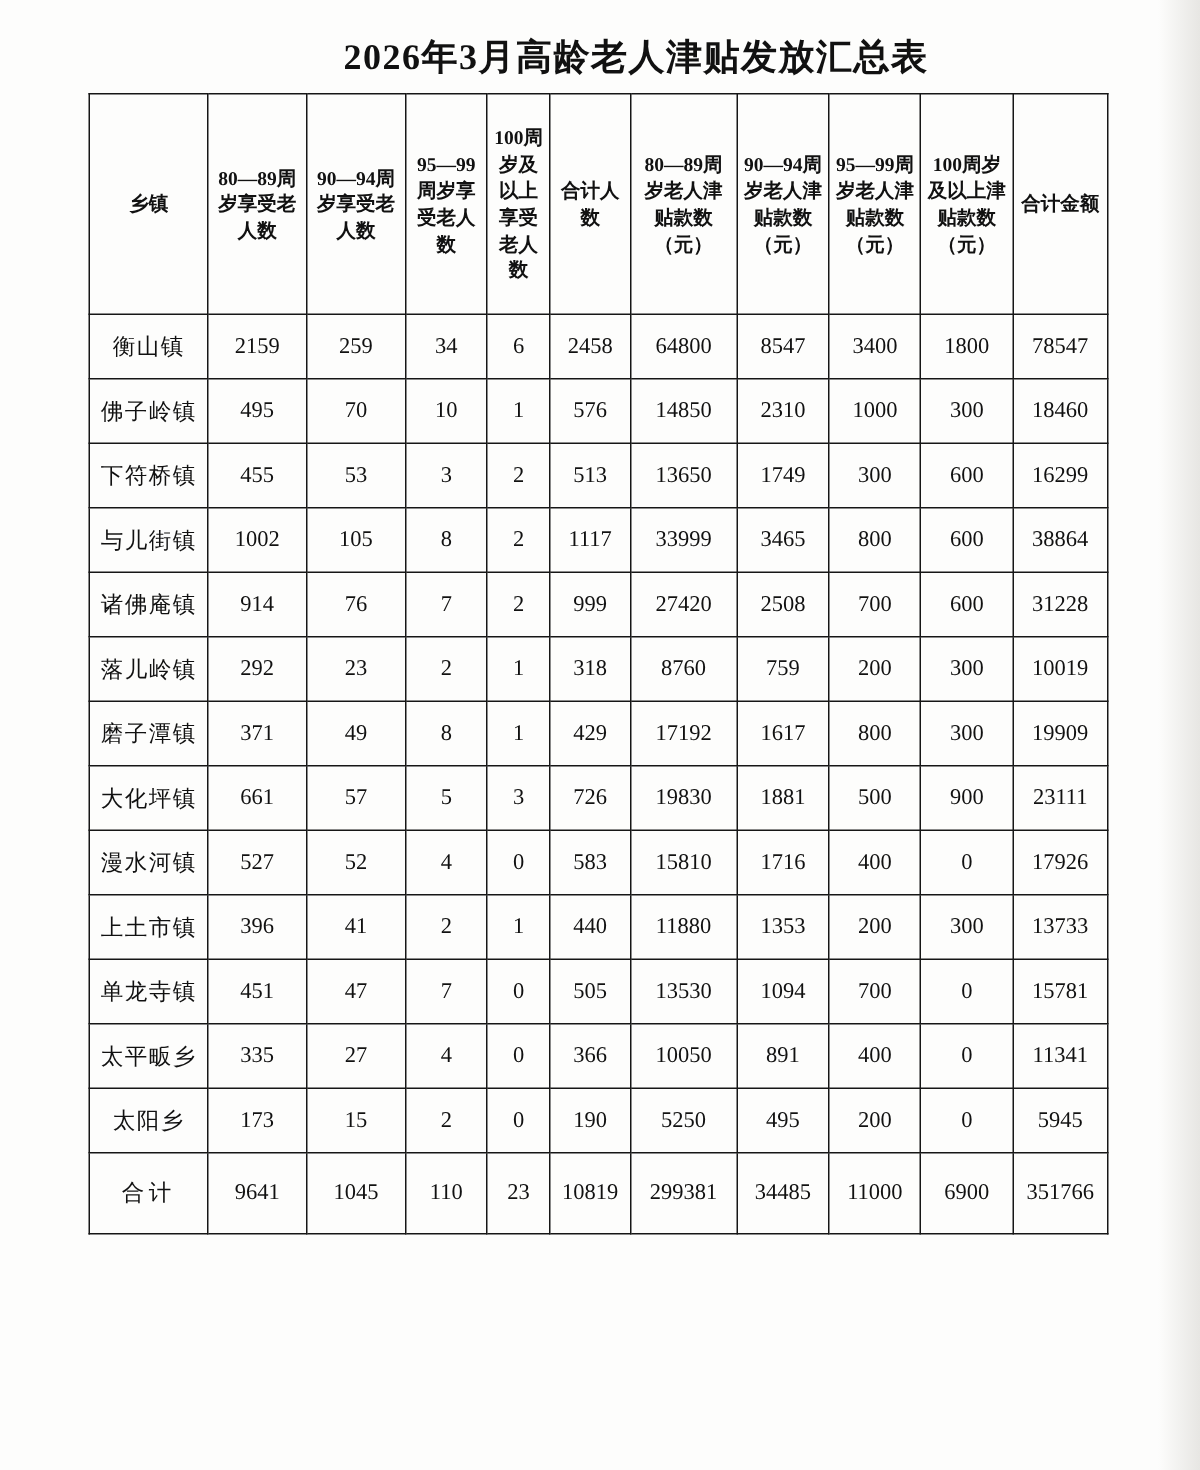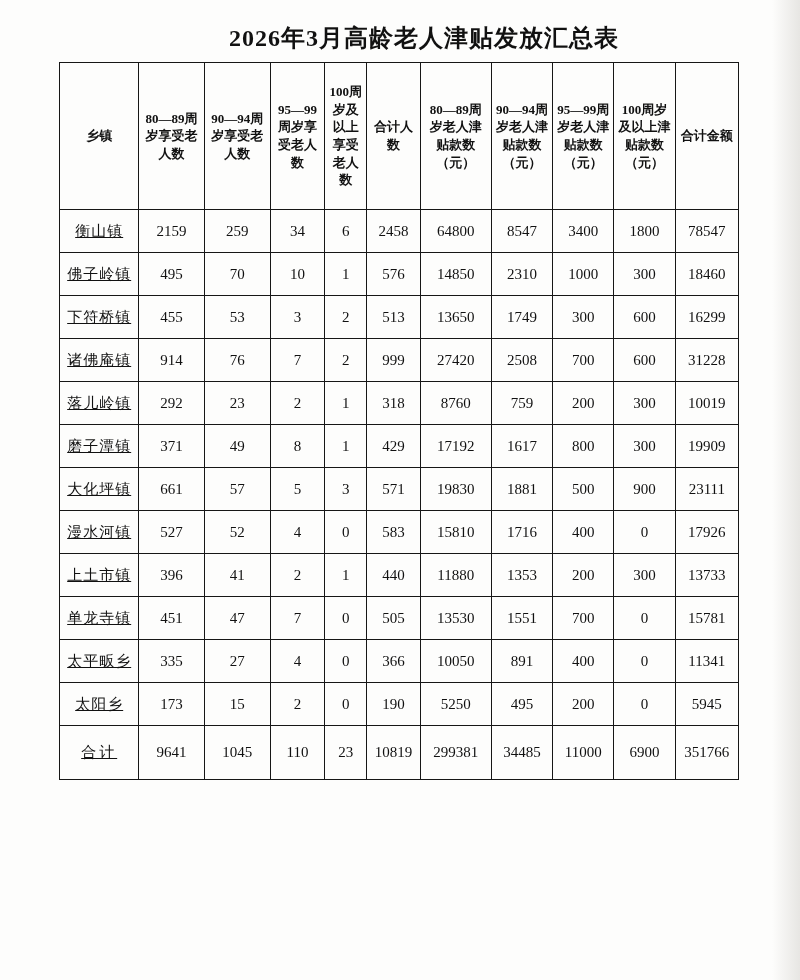--- a/index.html
+++ b/index.html
@@ -37,21 +37,21 @@
     overflow: hidden;
   }
   thead th {
     height: 144px;
     font-weight: bold;
     font-size: 13px;
     line-height: 1.35;
     word-break: break-all;
   }
   tbody td { height: 40px; font-size: 15px; }
-  td.row-name { font-size: 15px; letter-spacing: 1px; text-decoration: underline; }
+  td.row-name { font-size: 15px; letter-spacing: 1px; }
   tr.total-row td { height: 51px; font-size: 15px; }
   tr.total-row td.row-name { letter-spacing: 3px; }
 </style>
 </head>
 <body>
 
 <div class="page">
 
   <div class="page-title">2026年3月高龄老人津贴发放汇总表</div>
 
@@ -118,20 +118,33 @@
           <td>3</td>
           <td>2</td>
           <td>513</td>
           <td>13650</td>
           <td>1749</td>
           <td>300</td>
           <td>600</td>
           <td>16299</td>
         </tr>
         <tr>
+          <td class="row-name">与儿街镇</td>
+          <td>1002</td>
+          <td>105</td>
+          <td>8</td>
+          <td>2</td>
+          <td>1117</td>
+          <td>33999</td>
+          <td>3465</td>
+          <td>800</td>
+          <td>600</td>
+          <td>38864</td>
+        </tr>
+        <tr>
           <td class="row-name">诸佛庵镇</td>
           <td>914</td>
           <td>76</td>
           <td>7</td>
           <td>2</td>
           <td>999</td>
           <td>27420</td>
           <td>2508</td>
           <td>700</td>
           <td>600</td>
@@ -162,21 +175,21 @@
           <td>800</td>
           <td>300</td>
           <td>19909</td>
         </tr>
         <tr>
           <td class="row-name">大化坪镇</td>
           <td>661</td>
           <td>57</td>
           <td>5</td>
           <td>3</td>
-          <td>571</td>
+          <td>726</td>
           <td>19830</td>
           <td>1881</td>
           <td>500</td>
           <td>900</td>
           <td>23111</td>
         </tr>
         <tr>
           <td class="row-name">漫水河镇</td>
           <td>527</td>
           <td>52</td>
@@ -203,21 +216,21 @@
           <td>13733</td>
         </tr>
         <tr>
           <td class="row-name">单龙寺镇</td>
           <td>451</td>
           <td>47</td>
           <td>7</td>
           <td>0</td>
           <td>505</td>
           <td>13530</td>
-          <td>1551</td>
+          <td>1094</td>
           <td>700</td>
           <td>0</td>
           <td>15781</td>
         </tr>
         <tr>
           <td class="row-name">太平畈乡</td>
           <td>335</td>
           <td>27</td>
           <td>4</td>
           <td>0</td>

